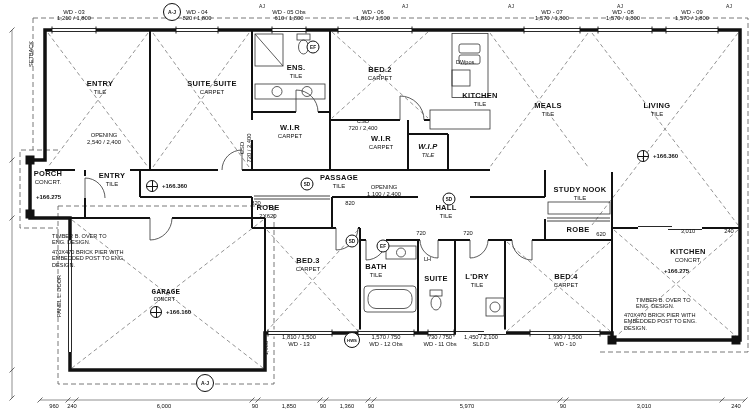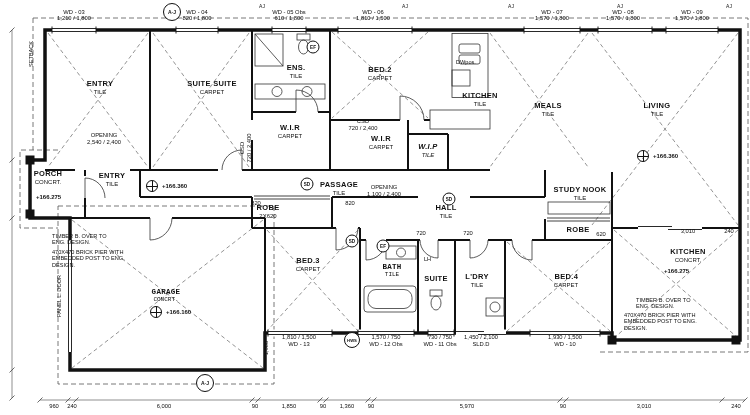--- a/index.html
+++ b/index.html
@@ -287,21 +287,21 @@
         <div>TILE</div>
       </div>
       <div class="lbl room" style="left: 48px; top: 178px; transform: translate(-50%, -50%);">
         <div class="l0">PORCH</div>
         <div>CONCRT.</div>
       </div>
       <div class="lbl room" style="left: 112px; top: 180px; transform: translate(-50%, -50%);">
         <div class="l0">ENTRY</div>
         <div>TILE</div>
       </div>
-      <div class="lbl room" style="left: 339px; top: 182px; transform: translate(-50%, -50%); margin-top: 7px;">
+      <div class="lbl room" style="left: 339px; top: 182px; transform: translate(-50%, -50%);">
         <div class="l0">PASSAGE</div>
         <div>TILE</div>
       </div>
       <div class="lbl room" style="left: 446px; top: 212px; transform: translate(-50%, -50%);">
         <div class="l0">HALL</div>
         <div>TILE</div>
       </div>
       <div class="lbl room" style="left: 580px; top: 194px; transform: translate(-50%, -50%);">
         <div class="l0">STUDY NOOK</div>
         <div>TILE</div>
@@ -310,32 +310,32 @@
         <div class="l0">ROBE</div>
         <div>2X620</div>
       </div>
       <div class="lbl room" style="left: 578px; top: 230px; transform: translate(-50%, -50%);">
         <div class="l0">ROBE</div>
       </div>
       <div class="lbl room" style="left: 308px; top: 265px; transform: translate(-50%, -50%);">
         <div class="l0">BED.3</div>
         <div>CARPET</div>
       </div>
-      <div class="lbl room" style="left: 392px; top: 271px; transform: translate(-50%, -50%); font-family: Liberation Mono, monospace;">
+      <div class="lbl room" style="left: 376px; top: 271px; transform: translate(-50%, -50%);">
         <div class="l0">BATH</div>
         <div>TILE</div>
       </div>
       <div class="lbl room" style="left: 436px; top: 279px; transform: translate(-50%, -50%);">
         <div class="l0">SUITE</div>
       </div>
       <div class="lbl room" style="left: 477px; top: 281px; transform: translate(-50%, -50%);">
         <div class="l0">L'DRY</div>
         <div>TILE</div>
       </div>
-      <div class="lbl room" style="left: 566px; top: 281px; transform: translate(-50%, -50%); text-align: right;">
+      <div class="lbl room" style="left: 566px; top: 281px; transform: translate(-50%, -50%);">
         <div class="l0">BED.4</div>
         <div>CARPET</div>
       </div>
       <div class="lbl room" style="left: 166px; top: 296px; transform: translate(-50%, -50%); font-family: Liberation Mono, monospace;">
         <div class="l0">GARAGE</div>
         <div>CONCRT.</div>
       </div>
       <div class="lbl room" style="left: 688px; top: 256px; transform: translate(-50%, -50%);">
         <div class="l0">KITCHEN</div>
         <div>CONCRT.</div>

